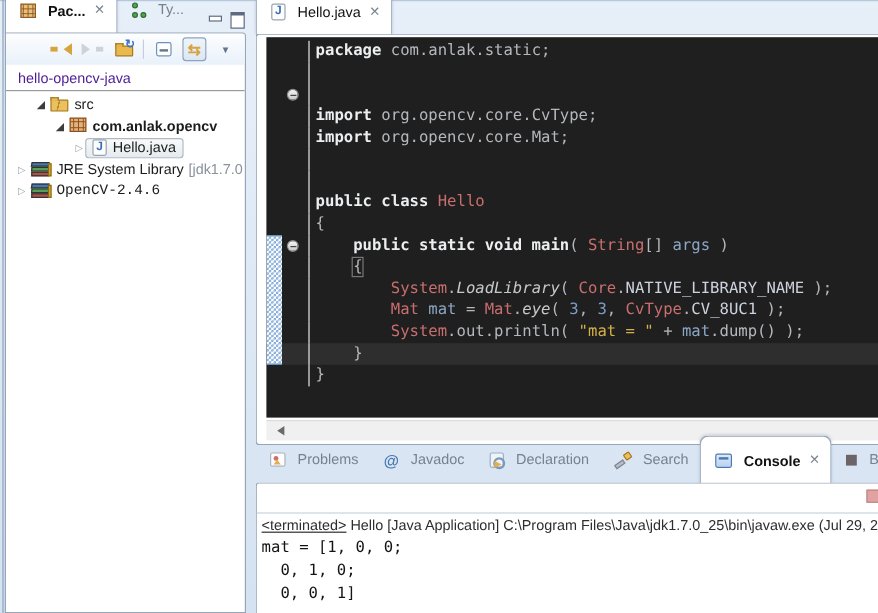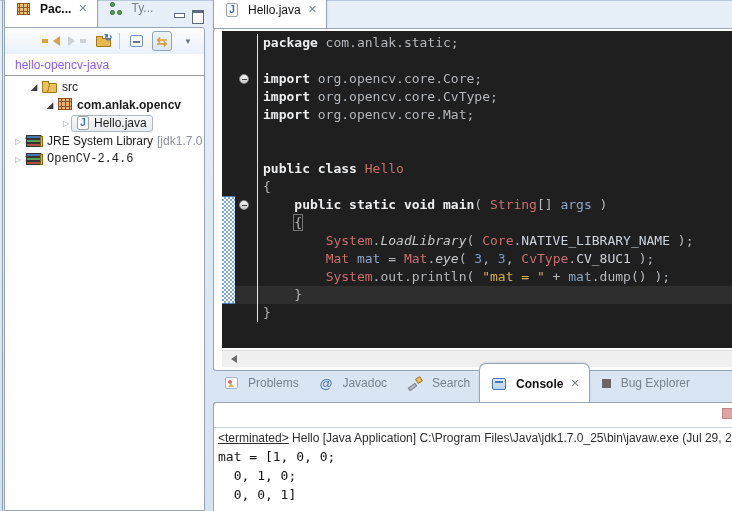--- a/index.html
+++ b/index.html
@@ -48,21 +48,21 @@
   .arrow-right b{ width:6px;height:4px;background:#ccd2da; }
   .home-folder { position:relative; width:15px; height:11px; }
   .home-folder .f { position:absolute; left:0; bottom:0; width:15px; height:9px; background:#eab94e; border:1px solid #a3791f; border-radius:1px; }
   .home-folder .t { position:absolute; left:0; top:0; width:7px; height:3px; background:#eab94e; border:1px solid #a3791f; border-bottom:none; }
   .home-folder .u { position:absolute; right:-2px; top:-3px; color:#3f74c4; font-size:10px; font-weight:bold; line-height:10px; }
   .collapse-all { width:13px; height:12px; border:1px solid #6d93bd; background:#fff; position:relative; border-radius:2px; }
   .collapse-all:before { content:""; position:absolute; left:2px; top:5px; right:2px; height:2px; background:#6a7686; }
   .link-editor { color:#d7a33c; font-weight:bold; font-size:13px; line-height:13px; }
   .viewmenu { color:#64748a; font-size:8px; }
 
-  #pkg-header { padding:4px 0 2px 10px; color:#8b5cf6;border-radius:10px; }
+  #pkg-header { padding:4px 0 2px 10px; color:#4c1d95;border-radius:10px; }
   #pkg-sep { height:1px; background:#9a9a9a; margin:1px 0 2px 0; }
 
   .tree { font-size:12px; }
   .trow { height:18px; display:flex; align-items:center; white-space:nowrap; overflow:hidden; }
   .twist { width:10px; text-align:center; font-size:8px; color:#9aa3ad; flex:none; }
   .twist.open { color:#3c3c3c; font-size:9px; }
   .ticon { flex:none; margin:0 5px 0 3px; position:relative; }
   .tlabel { color:#1c1c1c; }
   .tsuffix { color:#8b929c; margin-left:4px; }
   .selbox {
@@ -281,21 +281,21 @@
       <span>Hello.java</span>
       <span class="close">✕</span>
     </div>
   </div>
   <div id="editor-box">
     <div id="editor-dark">
       <div id="code-area">
         <div id="range-ind"></div>
       <div class="cl"><span class="ruler"></span><span class="foldcol"></span><span class="codetext"><span class="tk-k">package</span><span class="tk-p"> com.anlak.static;</span></span></div>
           <div class="cl"><span class="ruler"></span><span class="foldcol"></span><span class="codetext"></span></div>
-          <div class="cl"><span class="ruler"></span><span class="foldcol"><span class="minus"></span></span><span class="codetext"><span class="tk-k">import</span><span class="tk-p"> org.opencv.core.Core;</span></span></div>
+          <div class="cl"><span class="ruler"></span><span class="foldcol"><span class="minus"></span></span></div>
           <div class="cl"><span class="ruler"></span><span class="foldcol"></span><span class="codetext"><span class="tk-k">import</span><span class="tk-p"> org.opencv.core.CvType;</span></span></div>
           <div class="cl"><span class="ruler"></span><span class="foldcol"></span><span class="codetext"><span class="tk-k">import</span><span class="tk-p"> org.opencv.core.Mat;</span></span></div>
           <div class="cl"><span class="ruler"></span><span class="foldcol"></span><span class="codetext"></span></div>
           <div class="cl"><span class="ruler"></span><span class="foldcol"></span><span class="codetext"></span></div>
           <div class="cl"><span class="ruler"></span><span class="foldcol"></span><span class="codetext"><span class="tk-k">public class</span><span class="tk-p"> </span><span class="tk-t">Hello</span></span></div>
           <div class="cl"><span class="ruler"></span><span class="foldcol"></span><span class="codetext"><span class="tk-p">{</span></span></div>
           <div class="cl"><span class="ruler"></span><span class="foldcol"><span class="minus"></span></span><span class="codetext"><span class="tk-p">    </span><span class="tk-k">public static void main</span><span class="tk-p">( </span><span class="tk-t">String</span><span class="tk-p">[] </span><span class="tk-v">args</span><span class="tk-p"> )</span></span></div>
           <div class="cl"><span class="ruler"></span><span class="foldcol"></span><span class="codetext"><span class="tk-p">    </span><span class="tk-pb">{</span></span></div>
           <div class="cl"><span class="ruler"></span><span class="foldcol"></span><span class="codetext"><span class="tk-p">        </span><span class="tk-t">System</span><span class="tk-p">.</span><span class="tk-m">LoadLibrary</span><span class="tk-p">( </span><span class="tk-t">Core</span><span class="tk-p">.</span><span class="tk-c2">NATIVE_LIBRARY_NAME</span><span class="tk-p"> );</span></span></div>
           <div class="cl"><span class="ruler"></span><span class="foldcol"></span><span class="codetext"><span class="tk-p">        </span><span class="tk-t">Mat</span><span class="tk-p"> </span><span class="tk-v">mat</span><span class="tk-p"> = </span><span class="tk-t">Mat</span><span class="tk-p">.</span><span class="tk-m">eye</span><span class="tk-p">( </span><span class="tk-n">3</span><span class="tk-p">, </span><span class="tk-n">3</span><span class="tk-p">, </span><span class="tk-t">CvType</span><span class="tk-p">.</span><span class="tk-c2">CV_8UC1</span><span class="tk-p"> );</span></span></div>
@@ -314,20 +314,24 @@
   <div class="tabstrip" id="bottom-tabs">
       <div class="tab">
         <span class="ticon i-problems"></span>
         <span>Problems</span>
       </div>
       <div class="tab">
         <span class="ticon i-at">@</span>
         <span>Javadoc</span>
       </div>
       <div class="tab">
+        <span class="ticon i-decl"></span>
+        <span>Declaration</span>
+      </div>
+      <div class="tab">
         <span class="ticon i-search">
           <span class="h"></span>
           <span class="l"></span>
         </span>
         <span>Search</span>
       </div>
       <div class="tab active">
         <span class="ticon i-console"></span>
         <span style="font-weight: 600;">Console</span>
         <span class="close">✕</span>

